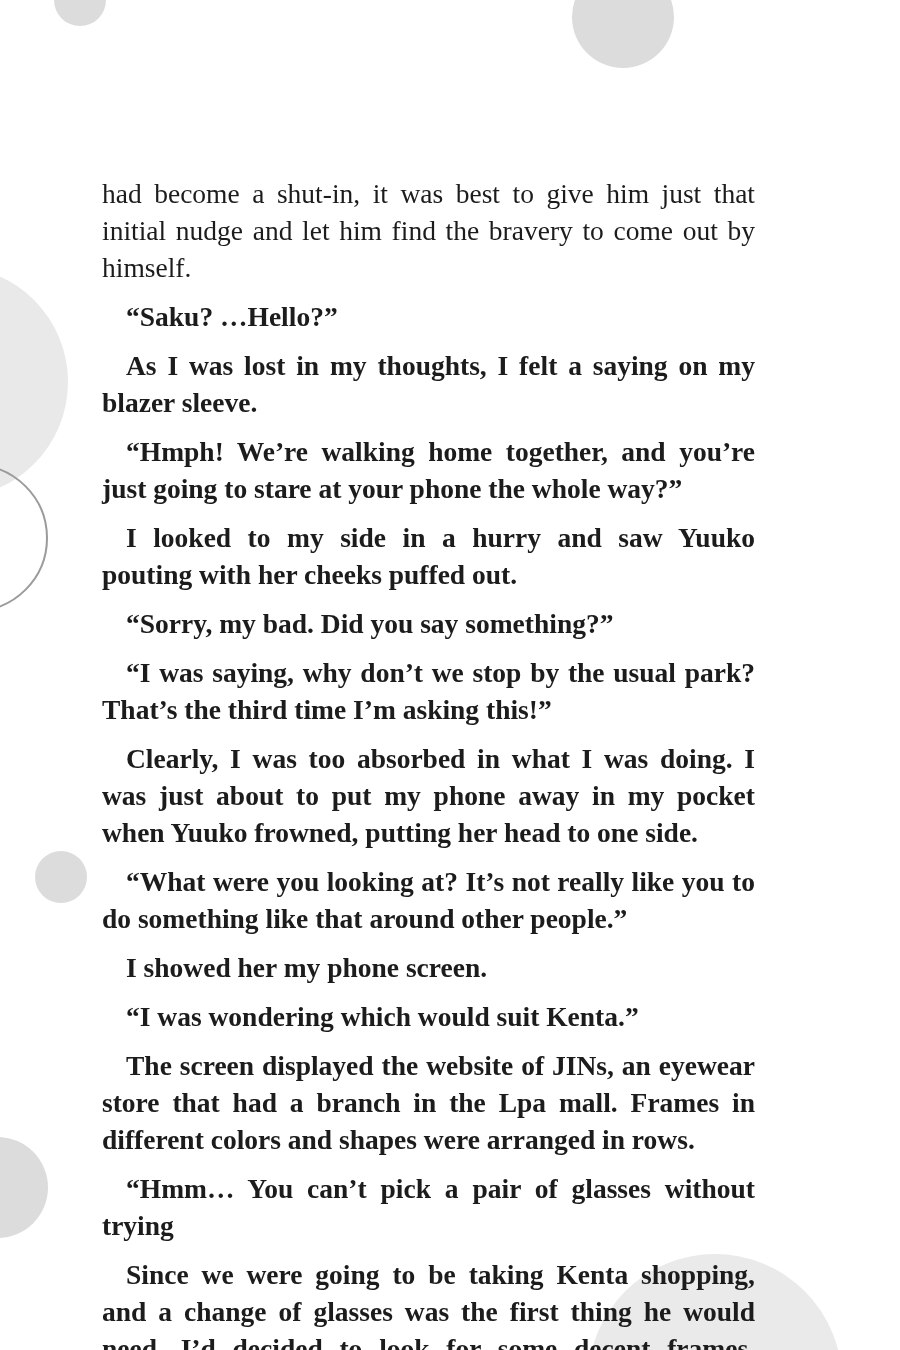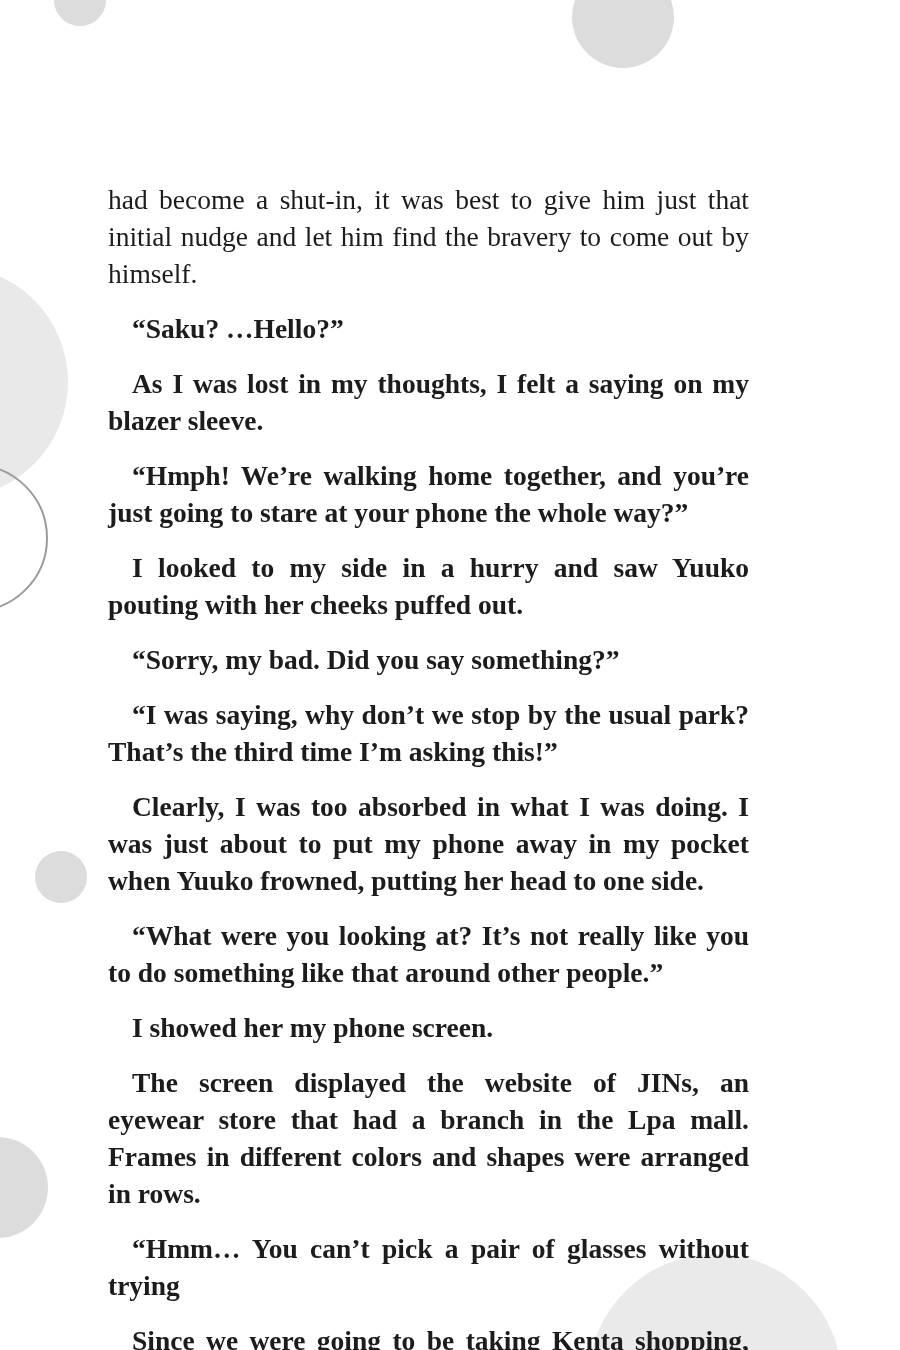--- a/index.html
+++ b/index.html
@@ -42,21 +42,21 @@
     top: 163px;
     width: 677px;
     z-index: 1;
     color: var(--text-color, #1c1c1c);
     font-size: 27.5px;
     line-height: 37px;
     text-align: justify;
     text-justify: inter-word;
   }
   p.para {
-    margin: 18px;
+    margin: 12px;
     padding: 0;
   }
   p.para.indent { text-indent: 24px; font-weight: bold; }
   
   p.para:last-child { text-align-last: justify; }
 </style>
 </head>
 <body>
 
 <div class="decor fill c-top-left"></div>
@@ -71,16 +71,17 @@
     <p class="para">had become a shut-in, it was best to give him just that initial nudge and let him find the bravery to come out by himself.</p>
     <p class="para indent">“Saku? …Hello?”</p>
     <p class="para indent">As I was lost in my thoughts, I felt a saying on my blazer sleeve.</p>
     <p class="para indent">“Hmph! We’re walking home together, and you’re just going to stare at your phone the whole way?”</p>
     <p class="para indent">I looked to my side in a hurry and saw Yuuko pouting with her cheeks puffed out.</p>
     <p class="para indent">“Sorry, my bad. Did you say something?”</p>
     <p class="para indent">“I was saying, why don’t we stop by the usual park? That’s the third time I’m asking this!”</p>
     <p class="para indent">Clearly, I was too absorbed in what I was doing. I was just about to put my phone away in my pocket when Yuuko frowned, putting her head to one side.</p>
     <p class="para indent">“What were you looking at? It’s not really like you to do something like that around other people.”</p>
     <p class="para indent">I showed her my phone screen.</p>
+    <p class="para indent">“I was wondering which would suit Kenta.”</p>
     <p class="para indent">The screen displayed the website of JINs, an eyewear store that had a branch in the Lpa mall. Frames in different colors and shapes were arranged in rows.</p>
     <p class="para indent">“Hmm… You can’t pick a pair of glasses without trying</p>
     <p class="para indent">Since we were going to be taking Kenta shopping, and a change of glasses was the first thing he would need, I’d decided to look for some decent frames.</p>
   </main>
 
 </body></html>

